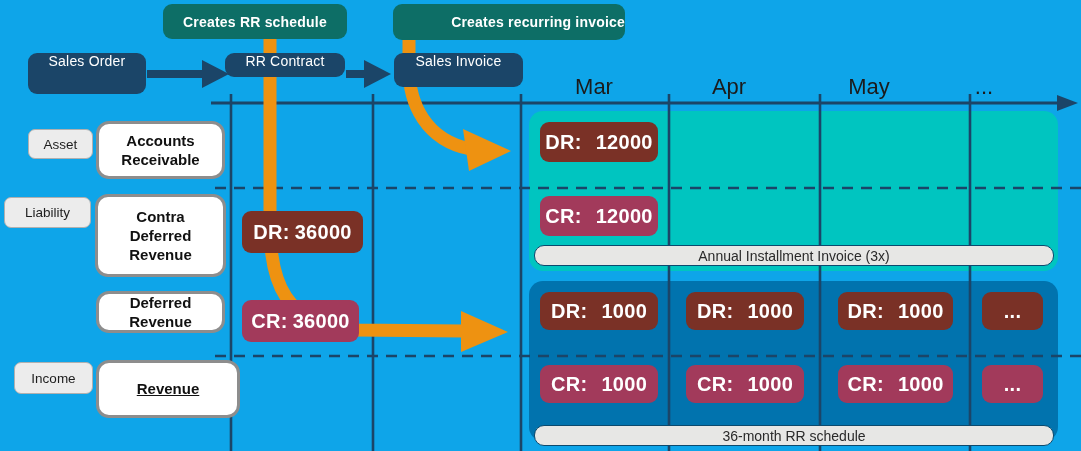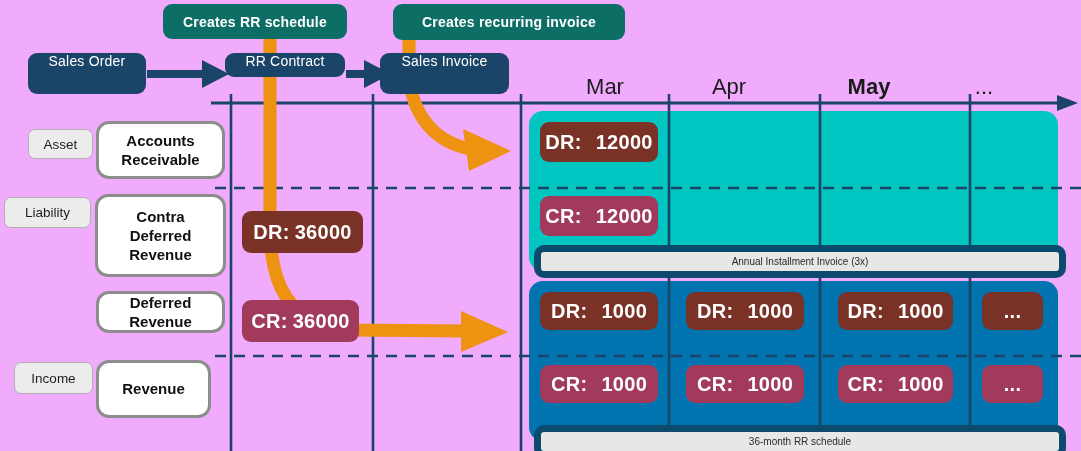--- a/index.html
+++ b/index.html
@@ -1,17 +1,17 @@
 <!DOCTYPE html>
 <html><head>
 <meta charset="utf-8">
 <style>
   html,body{margin:0;padding:0;background:#ffffff;}
   #stage{
-    position:relative;width:1081px;height:451px;background:#f0abfc;overflow:hidden;
+    position:relative;width:1081px;height:451px;background:#0ea5e9;overflow:hidden;
     font-family:"Liberation Sans",sans-serif;
   }
   .abs{position:absolute;}
   
   .badge{
     background:#0d6e66;color:#fff;font-weight:bold;font-size:14px;
     border-radius:9px;display:flex;align-items:center;justify-content:center;
     z-index:5;letter-spacing:.2px;
   }
   .flownode{
@@ -41,22 +41,22 @@
   .entry{
     border-radius:9px;color:#fff;font-weight:bold;font-size:20px;
     display:flex;align-items:center;justify-content:center;z-index:3;letter-spacing:.3px;
   }
   .entry.debit{background:#7a3126;}
   .entry.credit{background:#a23a5b;}
   .entry .gap{display:inline-block;width:14px;}
   .entry .gap-sm{display:inline-block;width:5px;}
   
   .capbar{
-    background:#e7e7e5;border:7px solid #0c4a6e;border-radius:10px;
-    color:#2a2a2a;font-size:10px;display:flex;align-items:center;justify-content:center;
+    background:#e7e7e5;border:1px solid #0c4a6e;border-radius:10px;
+    color:#2a2a2a;font-size:14px;display:flex;align-items:center;justify-content:center;
     z-index:3;
   }
   svg.lines{position:absolute;left:0;top:0;z-index:2;}
 </style>
 </head>
 <body>
 
 <div id="stage">
 
   <div class="abs region-teal" style="left:529px;top:111px;width:529px;height:160px;"></div>
@@ -85,37 +85,37 @@
     <path d="M270,36 L270,225 C270,282 285,324 352,330 L464,331" stroke="#ee9211" stroke-width="13" fill="none"></path>
     <polygon points="508,332 461,311 461,352" fill="#ee9211"></polygon>
 
     <path d="M409,36 L409,68 C409,104 426,140 470,149" stroke="#ee9211" stroke-width="13" fill="none"></path>
     <polygon points="511,151 463,129 469,171" fill="#ee9211"></polygon>
   </svg>
 
   <div class="abs badge" style="left:163px;top:4px;width:184px;height:35px;">
     <span>Creates RR schedule</span>
   </div>
-  <div class="abs badge" style="left:393px;top:4px;width:232px;height:36px;">
+  <div class="abs badge" style="left:393px;top:4px;width:232px;height:36px;justify-content:flex-end;">
     <span>Creates recurring invoice</span>
   </div>
 
   <div class="abs flownode" style="left:28px;top:53px;width:118px;height:41px;">
     <span>Sales Order</span>
   </div>
   <div class="abs flownode" style="left:225px;top:53px;width:120px;height:24px;">
     <span>RR Contract</span>
   </div>
-  <div class="abs flownode" style="left:380px;top:53px;width:129px;height:41px;">
+  <div class="abs flownode" style="left:394px;top:53px;width:129px;height:34px;">
     <span>Sales Invoice</span>
   </div>
 
-  <div class="abs month" style="left:594px;top:74px;margin-left:11px;">Mar</div>
+  <div class="abs month" style="left:594px;top:74px;">Mar</div>
   <div class="abs month" style="left:729px;top:74px;">Apr</div>
-  <div class="abs month" style="left:869px;top:74px;font-weight:bold;">May</div>
+  <div class="abs month" style="left:869px;top:74px;">May</div>
   <div class="abs month" style="left:984px;top:74px;">...</div>
 
   <div class="abs cat" style="left:28px;top:129px;width:63px;height:28px;">
     <span>Asset</span>
   </div>
   <div class="abs cat" style="left:4px;top:197px;width:85px;height:29px;">
     <span>Liability</span>
   </div>
   <div class="abs cat" style="left:14px;top:362px;width:77px;height:30px;">
     <span>Income</span>
@@ -123,21 +123,21 @@
 
   <div class="abs acct" style="left:96px;top:121px;width:129px;height:58px;">
     <span>Accounts Receivable</span>
   </div>
   <div class="abs acct" style="left:95px;top:194px;width:131px;height:83px;">
     <span>Contra Deferred Revenue</span>
   </div>
   <div class="abs acct" style="left:96px;top:291px;width:129px;height:42px;">
     <span>Deferred Revenue</span>
   </div>
-  <div class="abs acct" style="left:96px;top:360px;width:115px;height:58px;">
+  <div class="abs acct" style="left:96px;top:360px;width:144px;height:58px;text-decoration:underline;">
     <span>Revenue</span>
   </div>
 
   <div class="abs entry debit" style="left:242px;top:211px;width:121px;height:42px;">
     <span>DR:</span>
       <span class="gap-sm"></span>
     <span>36000</span>
   </div>
   <div class="abs entry credit" style="left:242px;top:300px;width:117px;height:42px;">
     <span>CR:</span>

